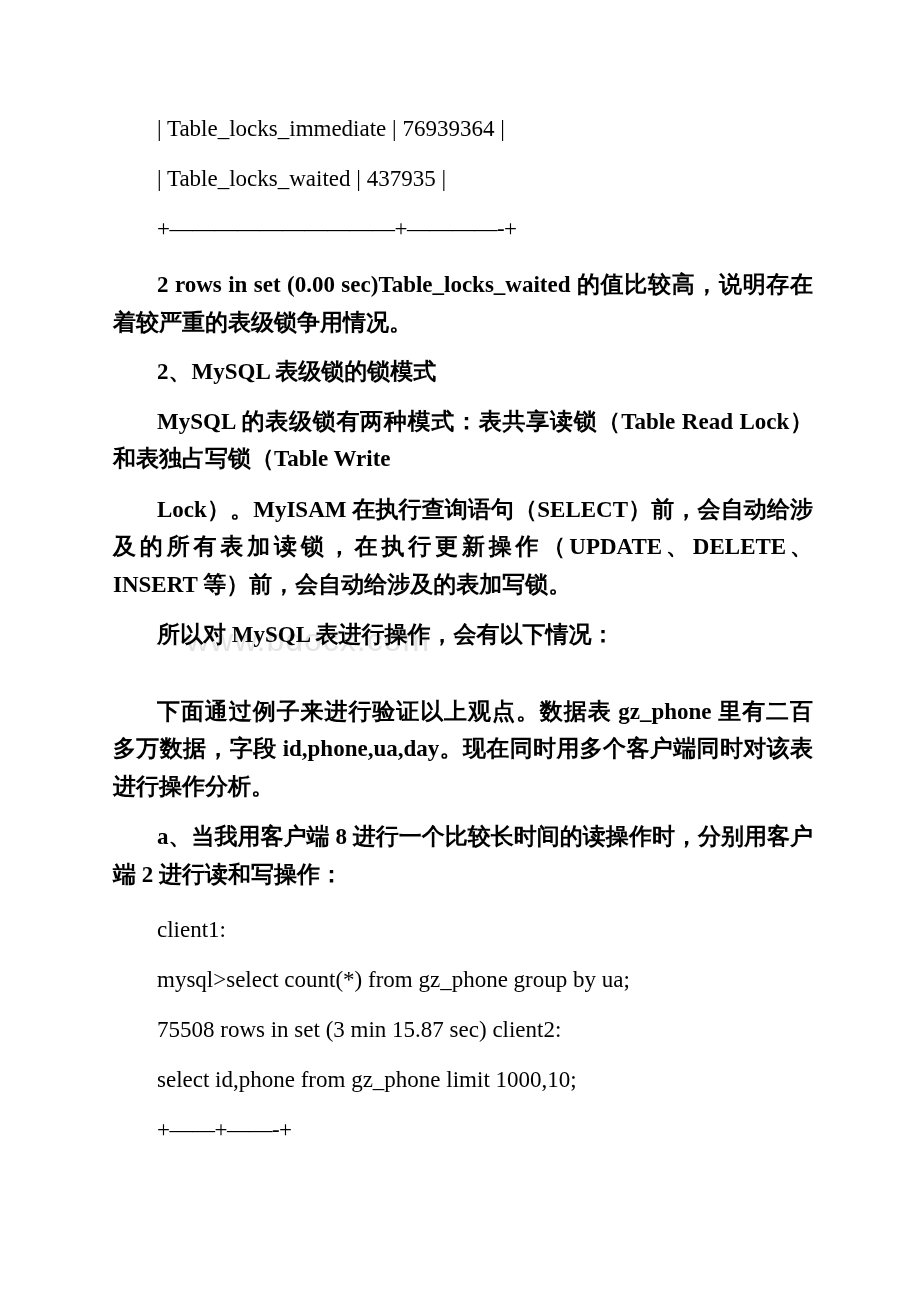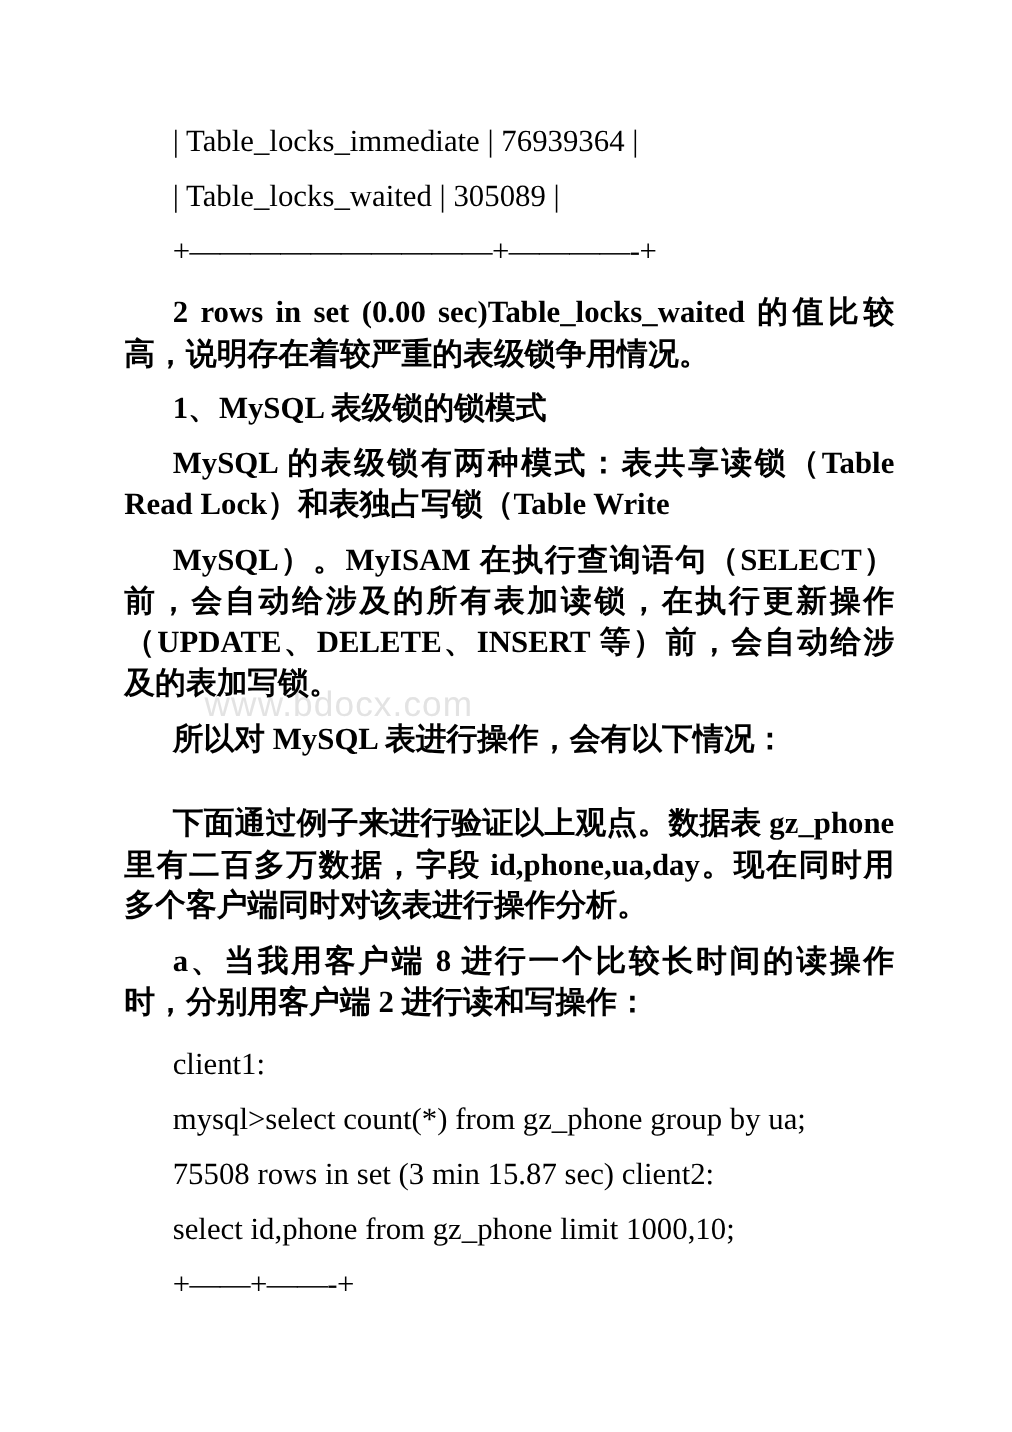--- a/index.html
+++ b/index.html
@@ -46,21 +46,21 @@
     white-space: nowrap;
     z-index: 0;
     pointer-events: none;
     line-height: 56px;
   }
 
   
   .p {
     position: relative;
     z-index: 2;
-    font-size: 28px;
+    font-size: 23px;
     line-height: 37.5px;
     text-align: justify;
     text-justify: inter-ideograph;
     margin: 0;
     word-break: break-word;
   }
 
   
   .p.loose {
     line-height: 50px;
@@ -88,39 +88,39 @@
 <body>
 
 <div id="page">
 
   <div id="watermark">www.bdocx.com</div>
 
   <div id="doc-body">
 
     <p class="p loose indent-line">| Table_locks_immediate | 76939364 |</p>
 
-    <p class="p loose indent-line">| Table_locks_waited | 305089 |</p>
+    <p class="p loose indent-line">| Table_locks_waited | 437935 |</p>
 
     <p class="p loose indent-line sep">+——————————+————-+</p>
 
     <div class="gap-sm"></div>
 
     <p class="p indent">2 rows in set (0.00 sec)Table_locks_waited 的值比较高，说明存在着较严重的表级锁争用情况。</p>
 
     <div class="gap-sm"></div>
 
-    <p class="p indent">1、MySQL 表级锁的锁模式</p>
+    <p class="p indent">2、MySQL 表级锁的锁模式</p>
 
     <div class="gap-sm"></div>
 
     <p class="p indent">MySQL 的表级锁有两种模式：表共享读锁（Table Read Lock）和表独占写锁（Table Write</p>
 
     <div class="gap-md"></div>
 
-    <p class="p indent">MySQL）。MyISAM 在执行查询语句（SELECT）前，会自动给涉及的所有表加读锁，在执行更新操作（UPDATE、DELETE、INSERT 等）前，会自动给涉及的表加写锁。</p>
+    <p class="p indent">Lock）。MyISAM 在执行查询语句（SELECT）前，会自动给涉及的所有表加读锁，在执行更新操作（UPDATE、DELETE、INSERT 等）前，会自动给涉及的表加写锁。</p>
 
     <div class="gap-md"></div>
 
     <p class="p indent">所以对 MySQL 表进行操作，会有以下情况：</p>
 
     <div class="gap-md"></div>
 
 
     <div class="gap-md"></div>
 

